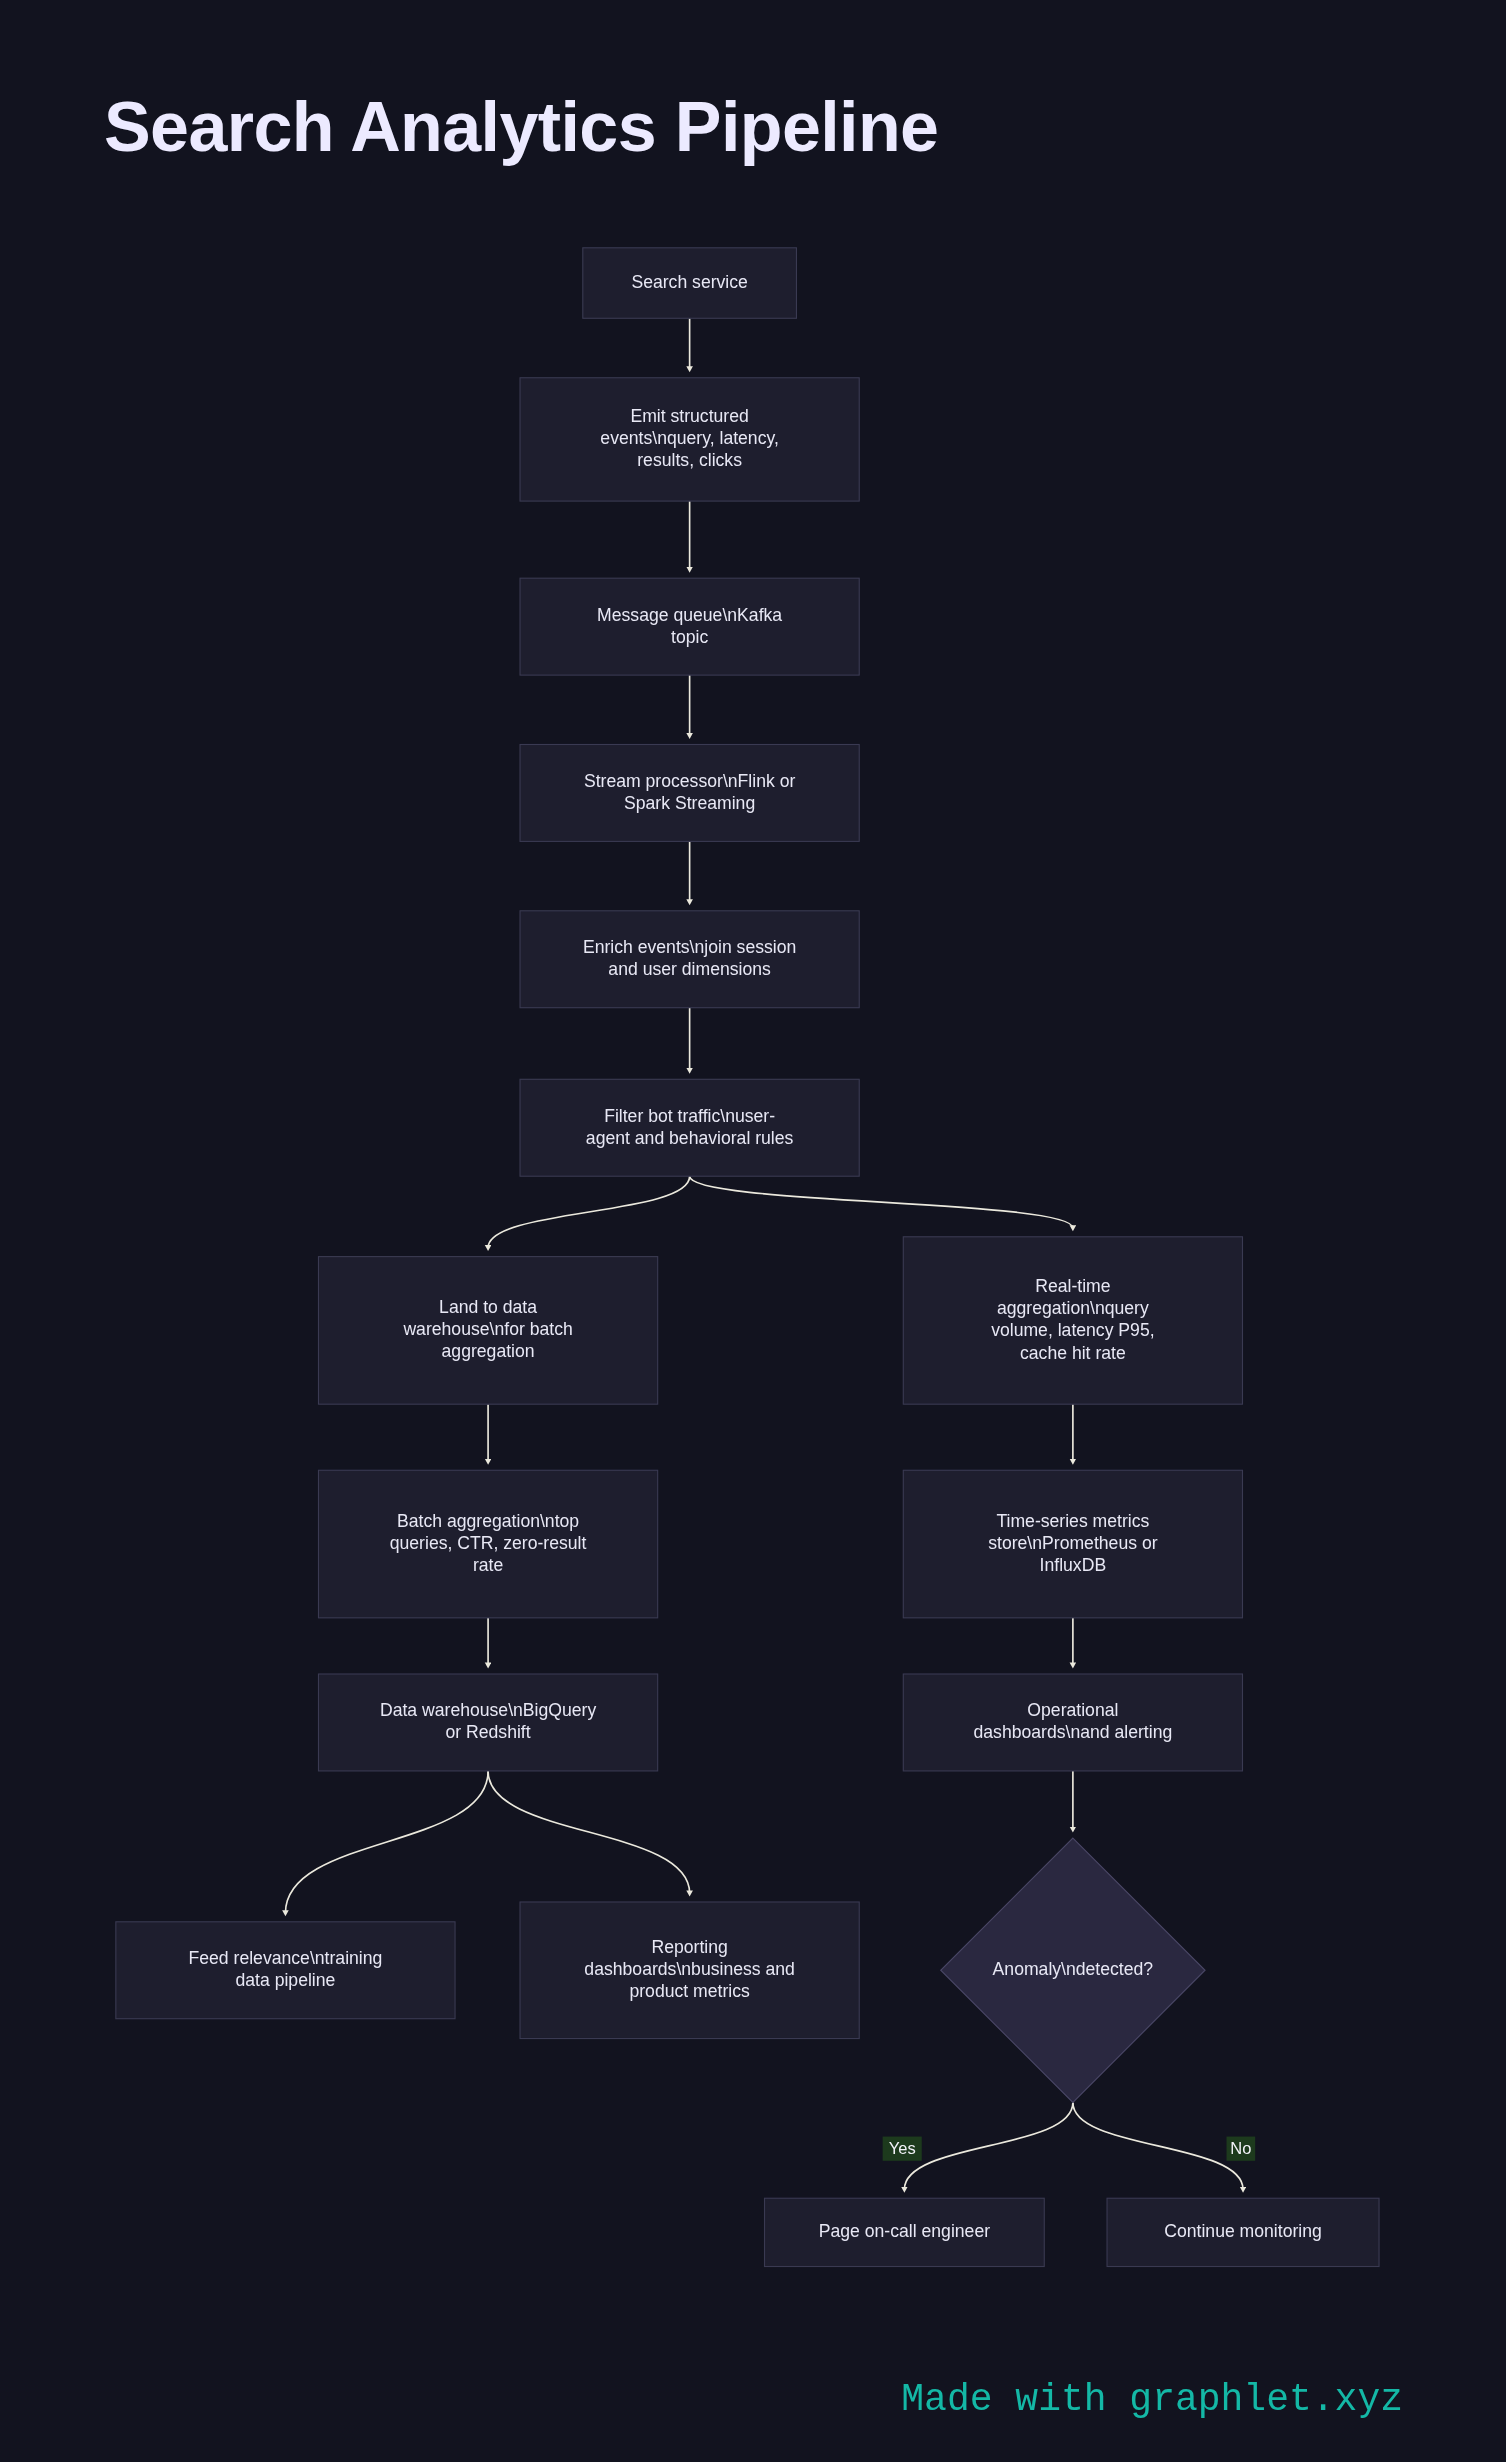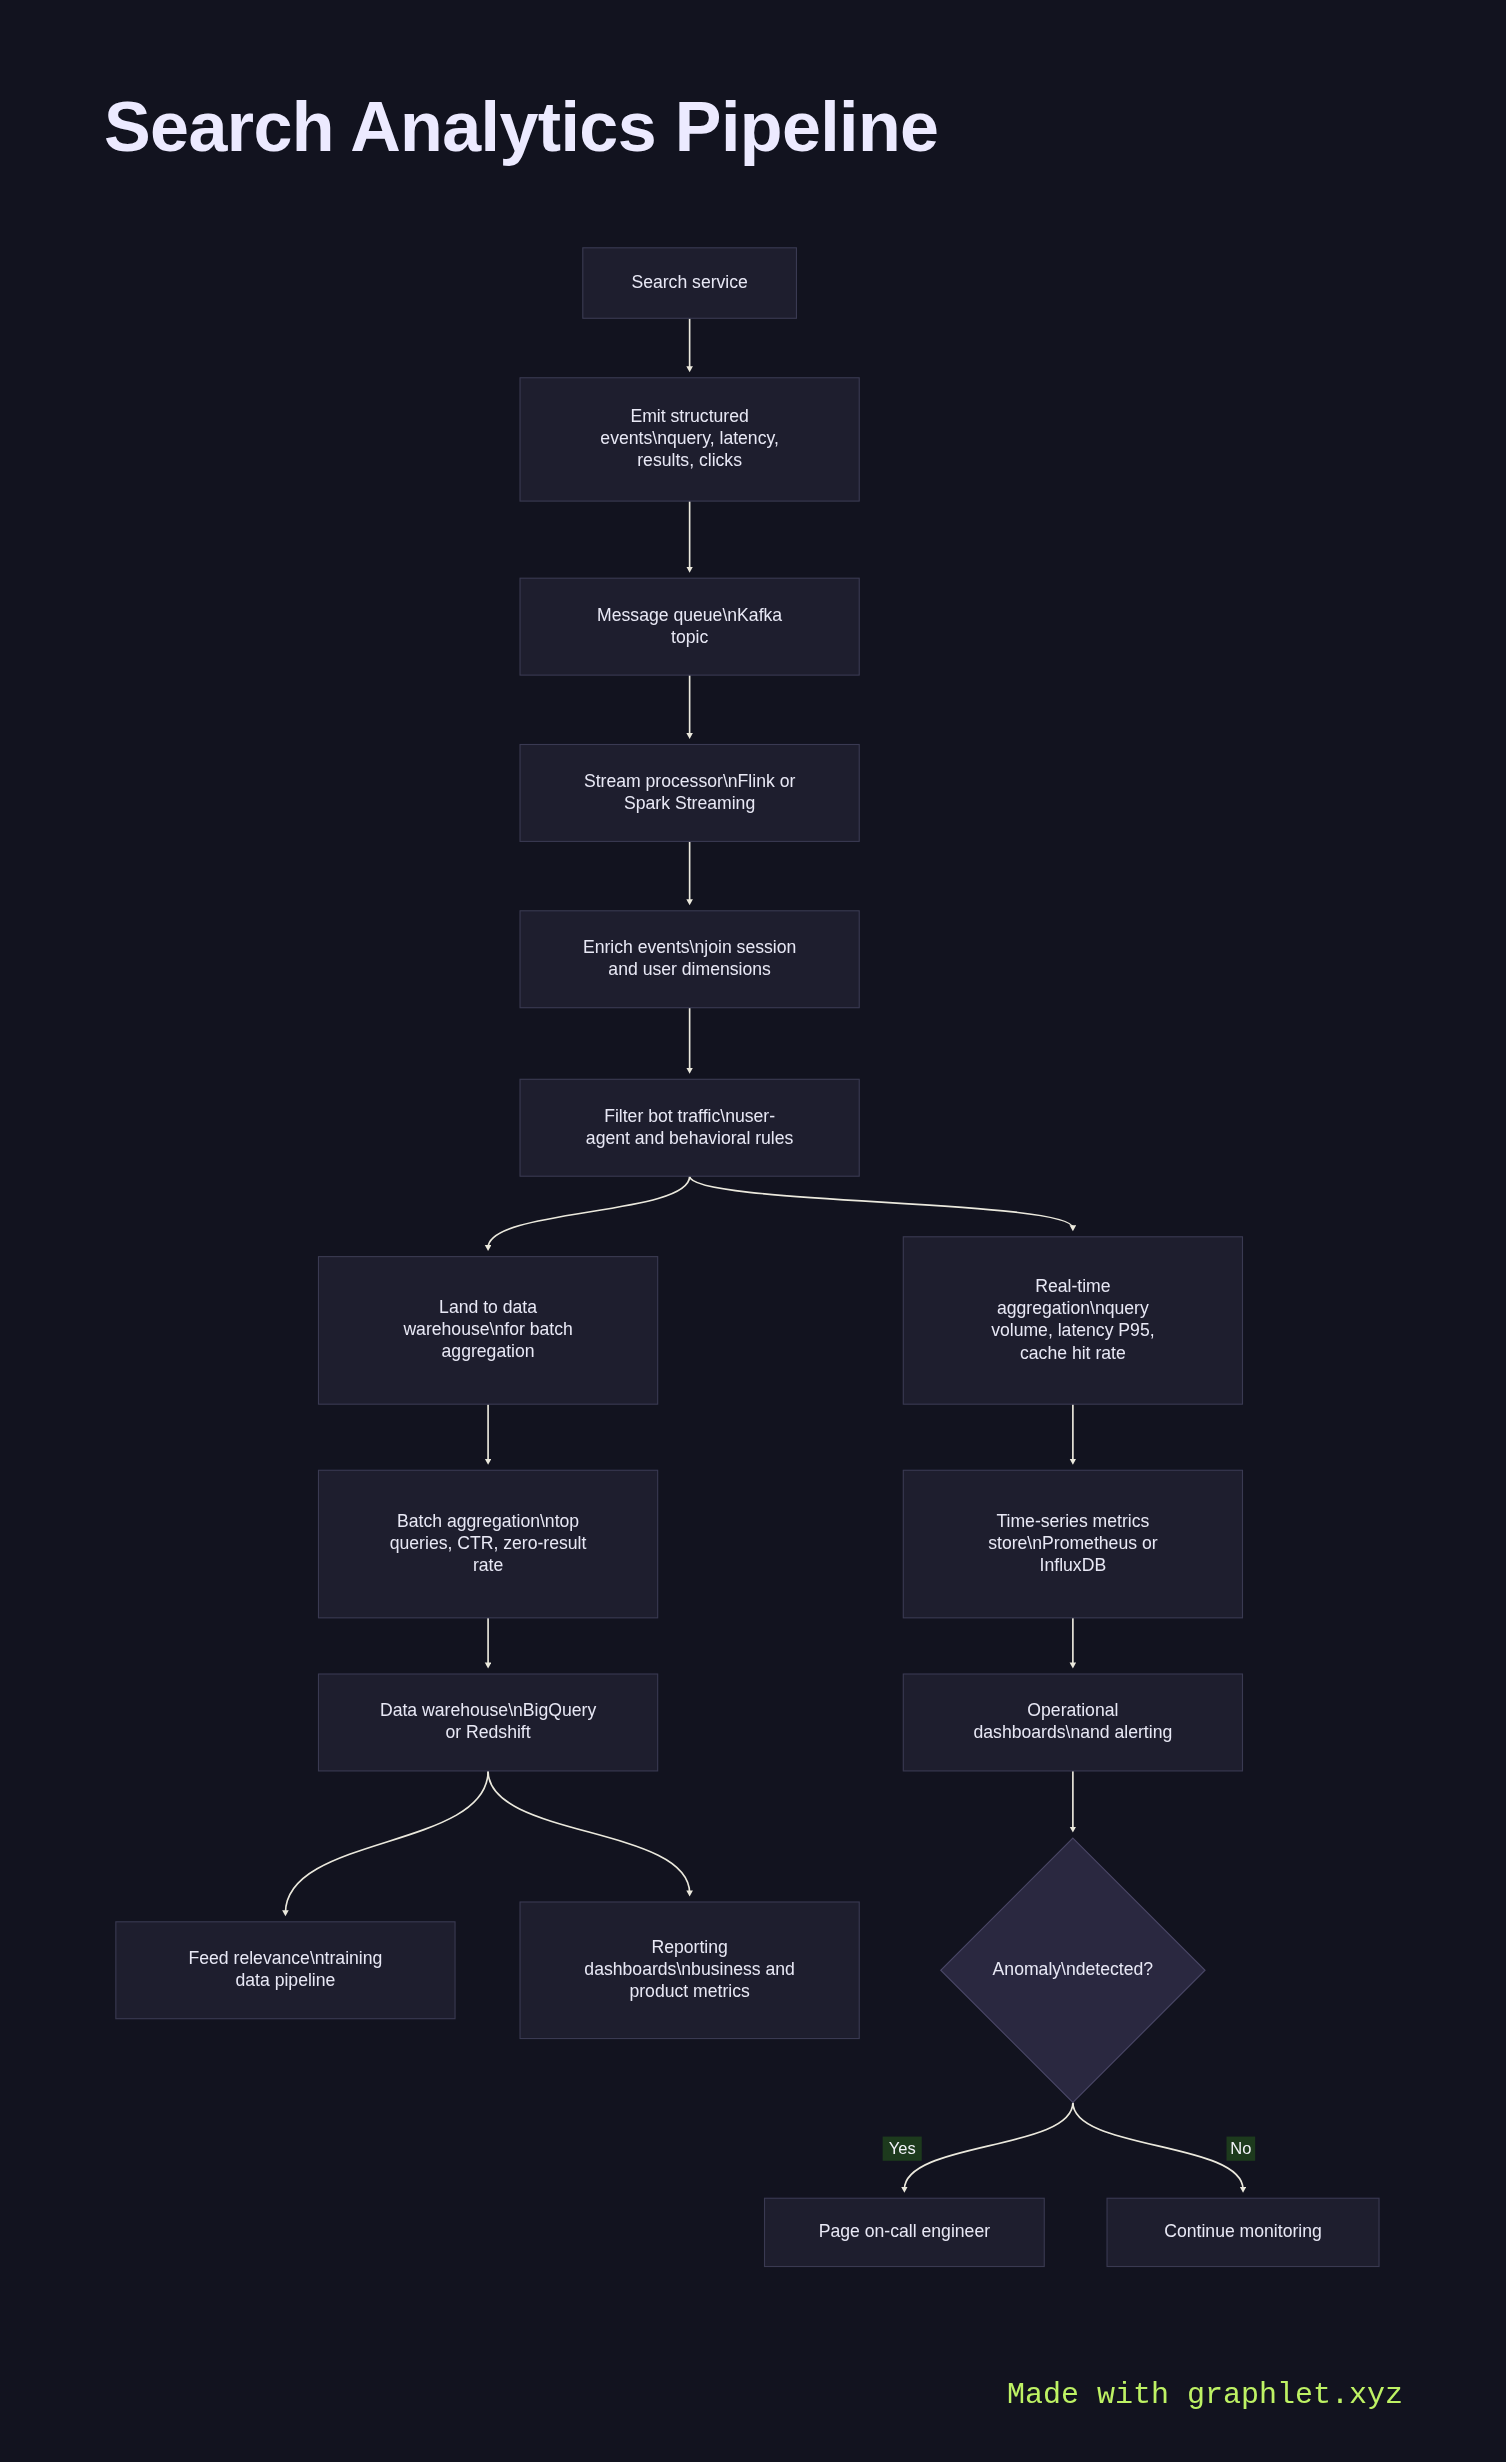--- a/index.html
+++ b/index.html
@@ -65,22 +65,22 @@
     font-family: "Liberation Sans", sans-serif;
     font-size: 30px;
     text-anchor: middle;
     dominant-baseline: middle;
   }
   #watermark {
     position: absolute;
     right: 104px;
     top: 2378px;
     font-family: "Liberation Mono", monospace;
-    font-size: 30px;
-    color: #bef264;
+    font-size: 38px;
+    color: #14b8a6;
     white-space: nowrap;
   }
 </style>
 </head>
 <body>
 
 <div id="page">
 
   <div id="title">Search Analytics Pipeline</div>
 

